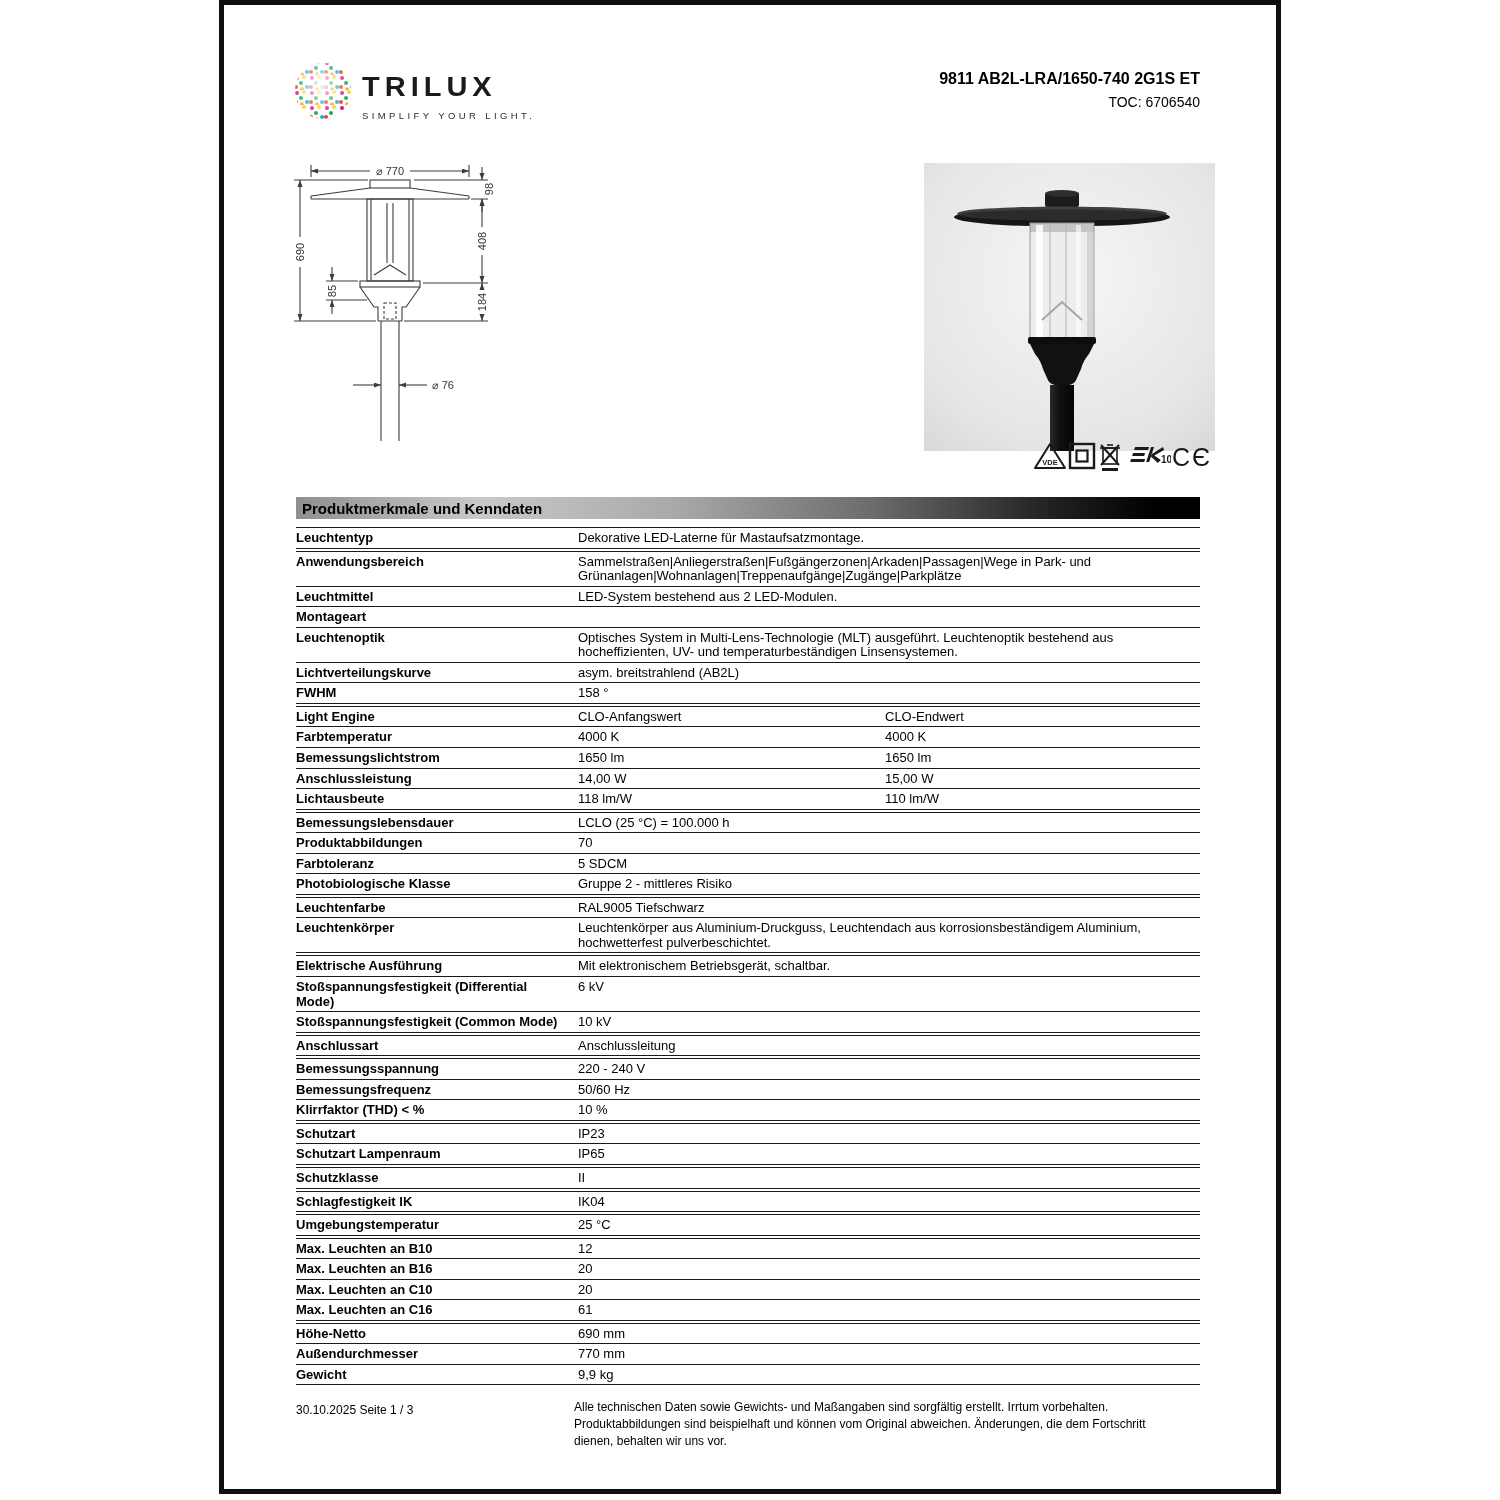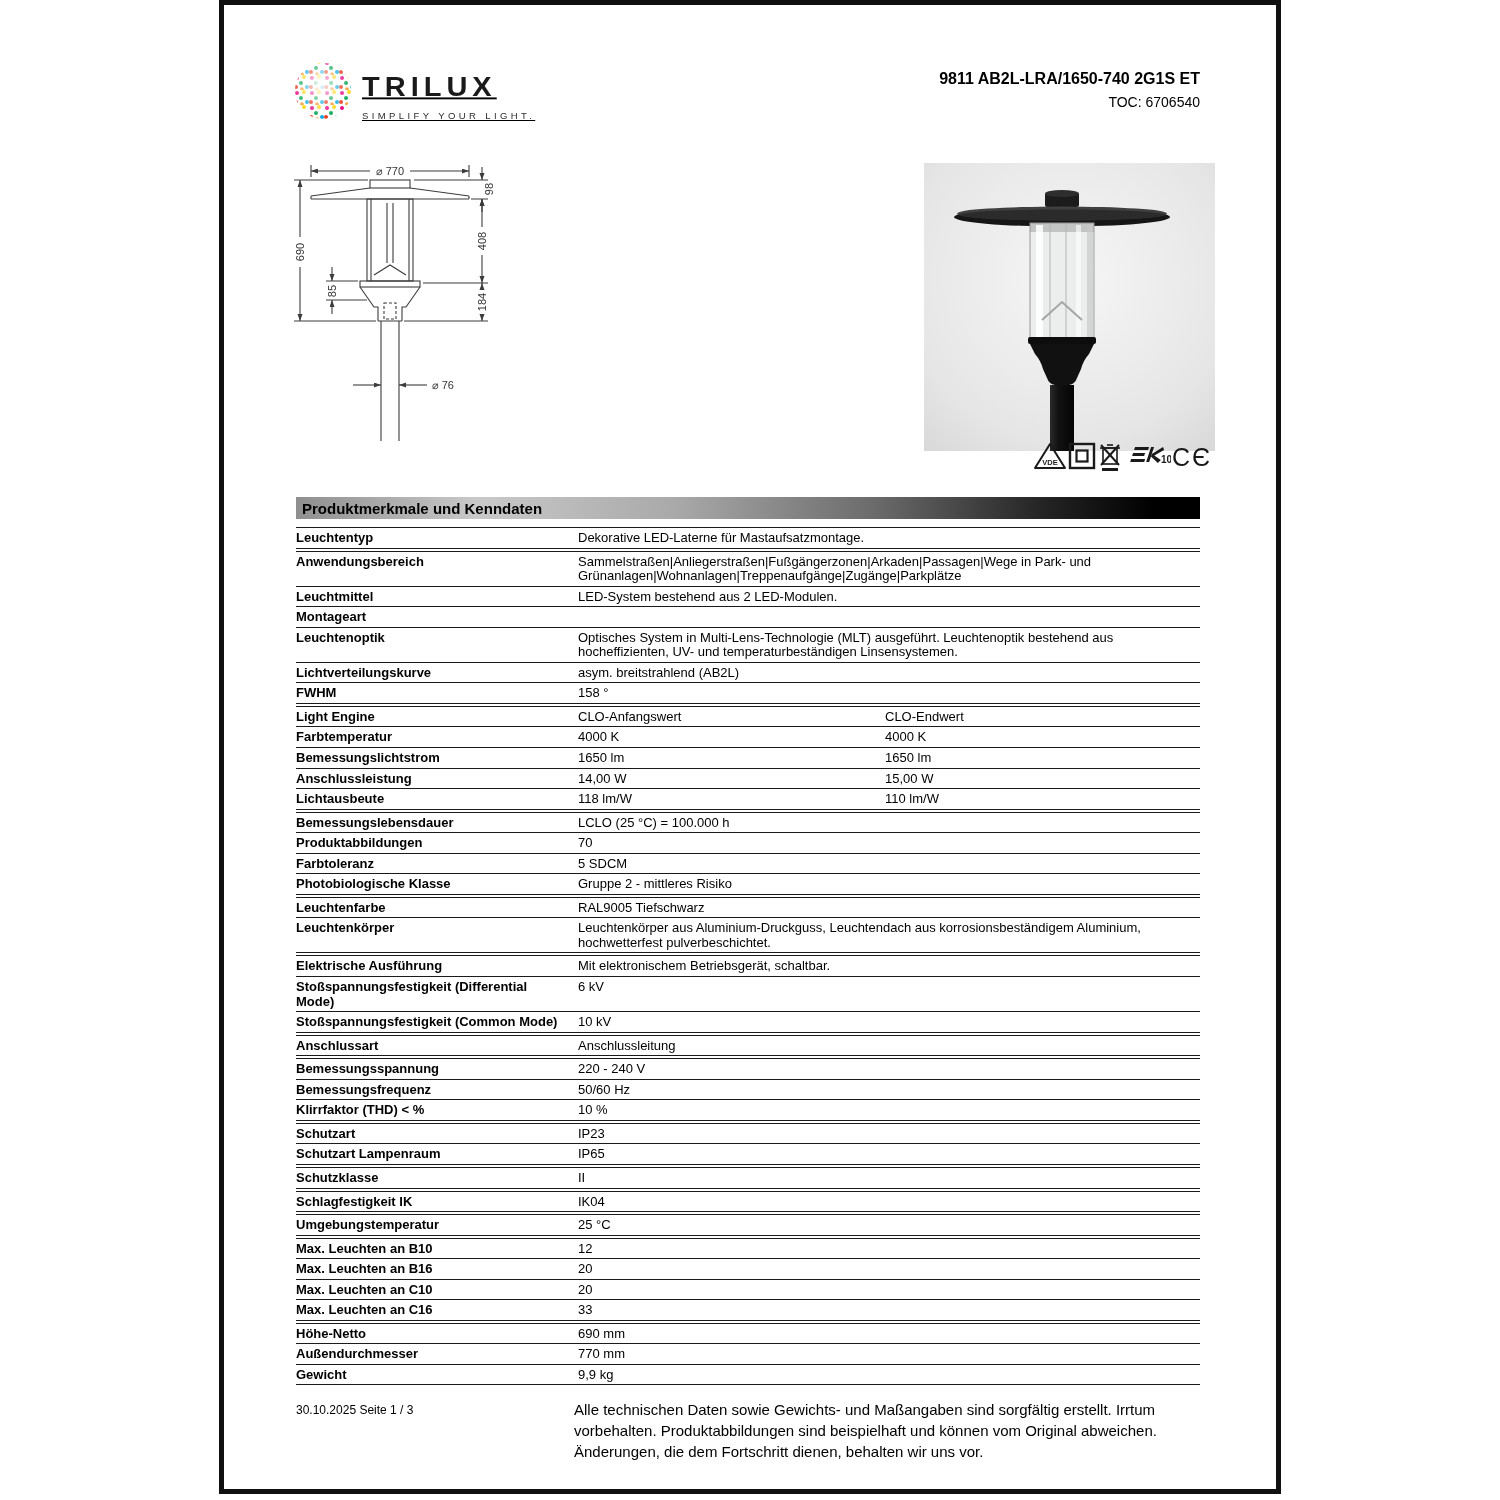--- a/index.html
+++ b/index.html
@@ -2,21 +2,21 @@
 <html><head>
 <meta charset="utf-8">
 <style>
   html,body{margin:0;padding:0;}
   body{width:1500px;height:1500px;background:#ffffff;font-family:"Liberation Sans",sans-serif;color:#000;position:relative;}
   .page{position:absolute;left:219px;top:0;width:1052px;height:1484px;border:5px solid #101010;background:#fff;}
   .inner{position:relative;width:100%;height:100%;}
 
   
   .logo{position:absolute;left:70px;top:55px;display:flex;align-items:flex-start;}
-  .logo-text{margin-left:8px;padding-top:12px;text-decoration:underline;}
+  .logo-text{margin-left:8px;padding-top:12px;}
   .brand{font-weight:bold;font-size:29px;letter-spacing:5px;line-height:1;transform:scaleY(.95);color:#1a1a1a;}
   .tagline{font-size:9.5px;letter-spacing:3.4px;color:#2b2b2b;margin-top:9px;}
   .title-block{position:absolute;right:76px;top:64px;text-align:right;}
   .doc-title{font-size:16px;font-weight:bold;line-height:1.2;}
   .doc-toc{font-size:14px;margin-top:6px;}
 
   
   .drawing{position:absolute;left:66px;top:158px;}
   .photo{position:absolute;left:700px;top:158px;}
   .certs{position:absolute;right:61px;top:435px;display:flex;align-items:center;height:32px;}
@@ -28,21 +28,21 @@
   .trows{margin-top:8px;border-bottom:1.5px solid #1a1a1a;}
   .trow{display:flex;padding:3px 0 2px;font-size:13px;line-height:1.12;}
   .sep-single{border-top:1.5px solid #1a1a1a;}
   .sep-double{border-top:4px double #1a1a1a;}
   .tlabel{width:282px;min-width:282px;font-weight:bold;padding-right:12px;box-sizing:border-box;}
   .tval{flex:1;}
   .tval-col1{flex:0 0 307px;}
 
   
   .footer-left{position:absolute;left:72px;top:1398px;font-size:12px;}
-  .footer-right{position:absolute;left:350px;top:1394px;width:592px;font-size:15px;line-height:1.4;}
+  .footer-right{position:absolute;left:350px;top:1394px;width:592px;font-size:12px;line-height:1.4;}
 
   svg text{font-family:"Liberation Sans",sans-serif;}
 </style>
 </head>
 <body>
 
 <div class="page">
   <div class="inner">
 
     <div class="logo">
@@ -328,21 +328,21 @@
           <div class="trow sep-single">
             <div class="tlabel">Max. Leuchten an B16</div>
             <div class="tval">20</div>
           </div>
           <div class="trow sep-single">
             <div class="tlabel">Max. Leuchten an C10</div>
             <div class="tval">20</div>
           </div>
           <div class="trow sep-single">
             <div class="tlabel">Max. Leuchten an C16</div>
-            <div class="tval">33</div>
+            <div class="tval">61</div>
           </div>
           <div class="trow sep-double">
             <div class="tlabel">Höhe-Netto</div>
             <div class="tval">690 mm</div>
           </div>
           <div class="trow sep-single">
             <div class="tlabel">Außendurchmesser</div>
             <div class="tval">770 mm</div>
           </div>
           <div class="trow sep-single">

